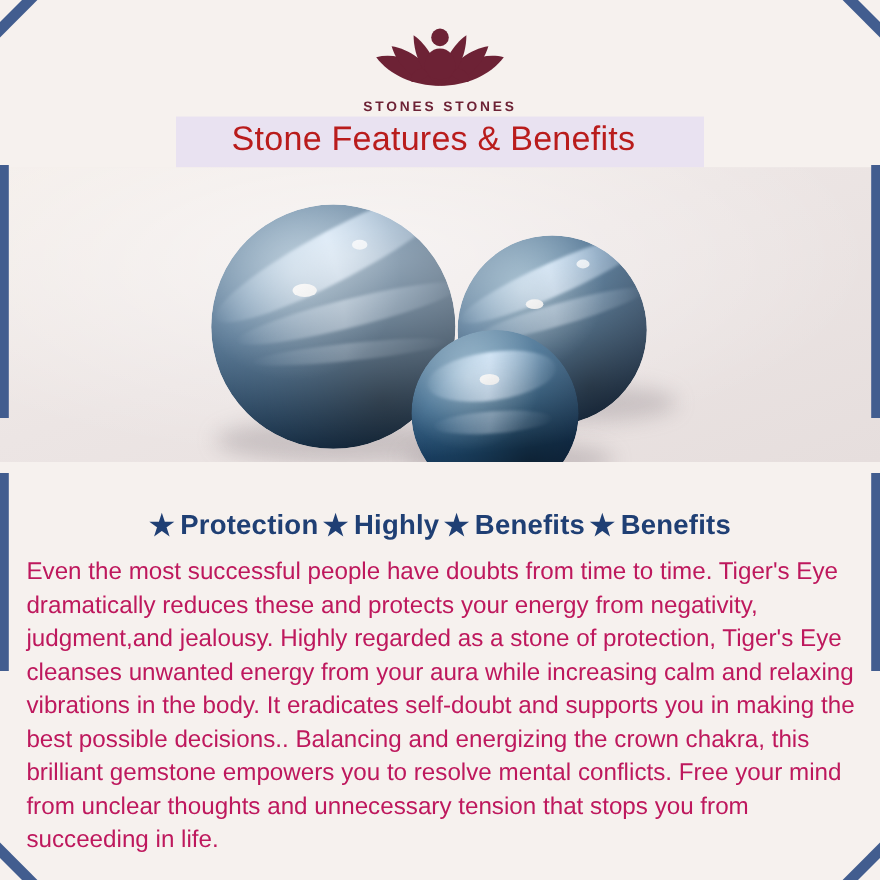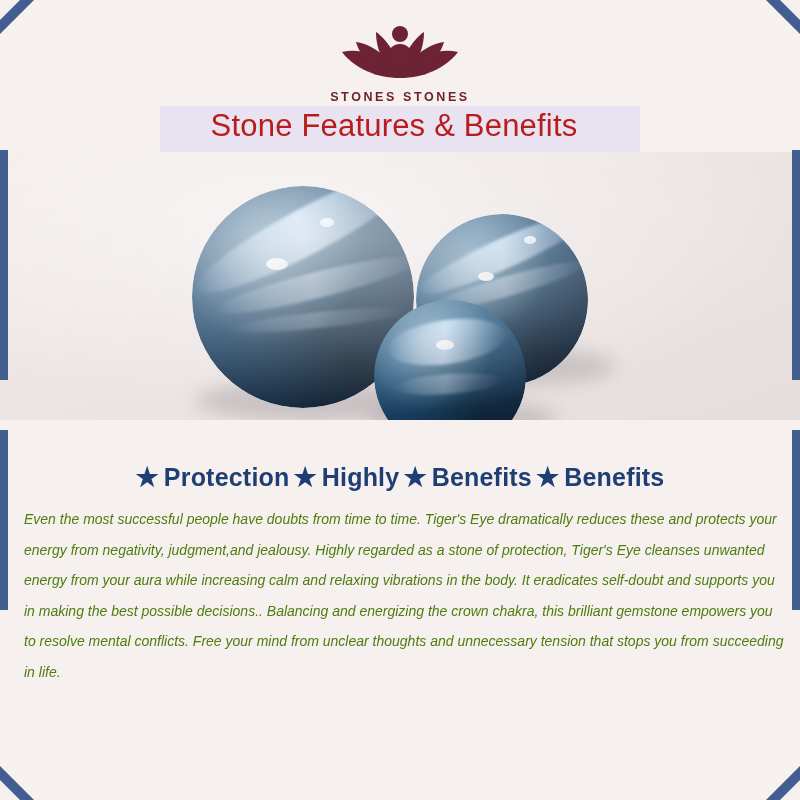--- a/index.html
+++ b/index.html
@@ -246,25 +246,24 @@
     margin-right: 5px;
   }
   .kw-label { letter-spacing: 0.2px; }
 
   
   .body-text {
     position: absolute;
     top: 504px;
     left: 24px;
     width: 760px;
-    font-size: 14px;
+    font-size: 22px;
     line-height: 30.5px;
-    color: #4d7c0f;
+    color: #be185d;
     z-index: 8;
-    font-style: italic;
   }
 
   
   .bottom-band {
     position: absolute;
     left: 0;
     bottom: 0;
     width: 800px;
     height: 8px;
     background: #f6f1ee;

